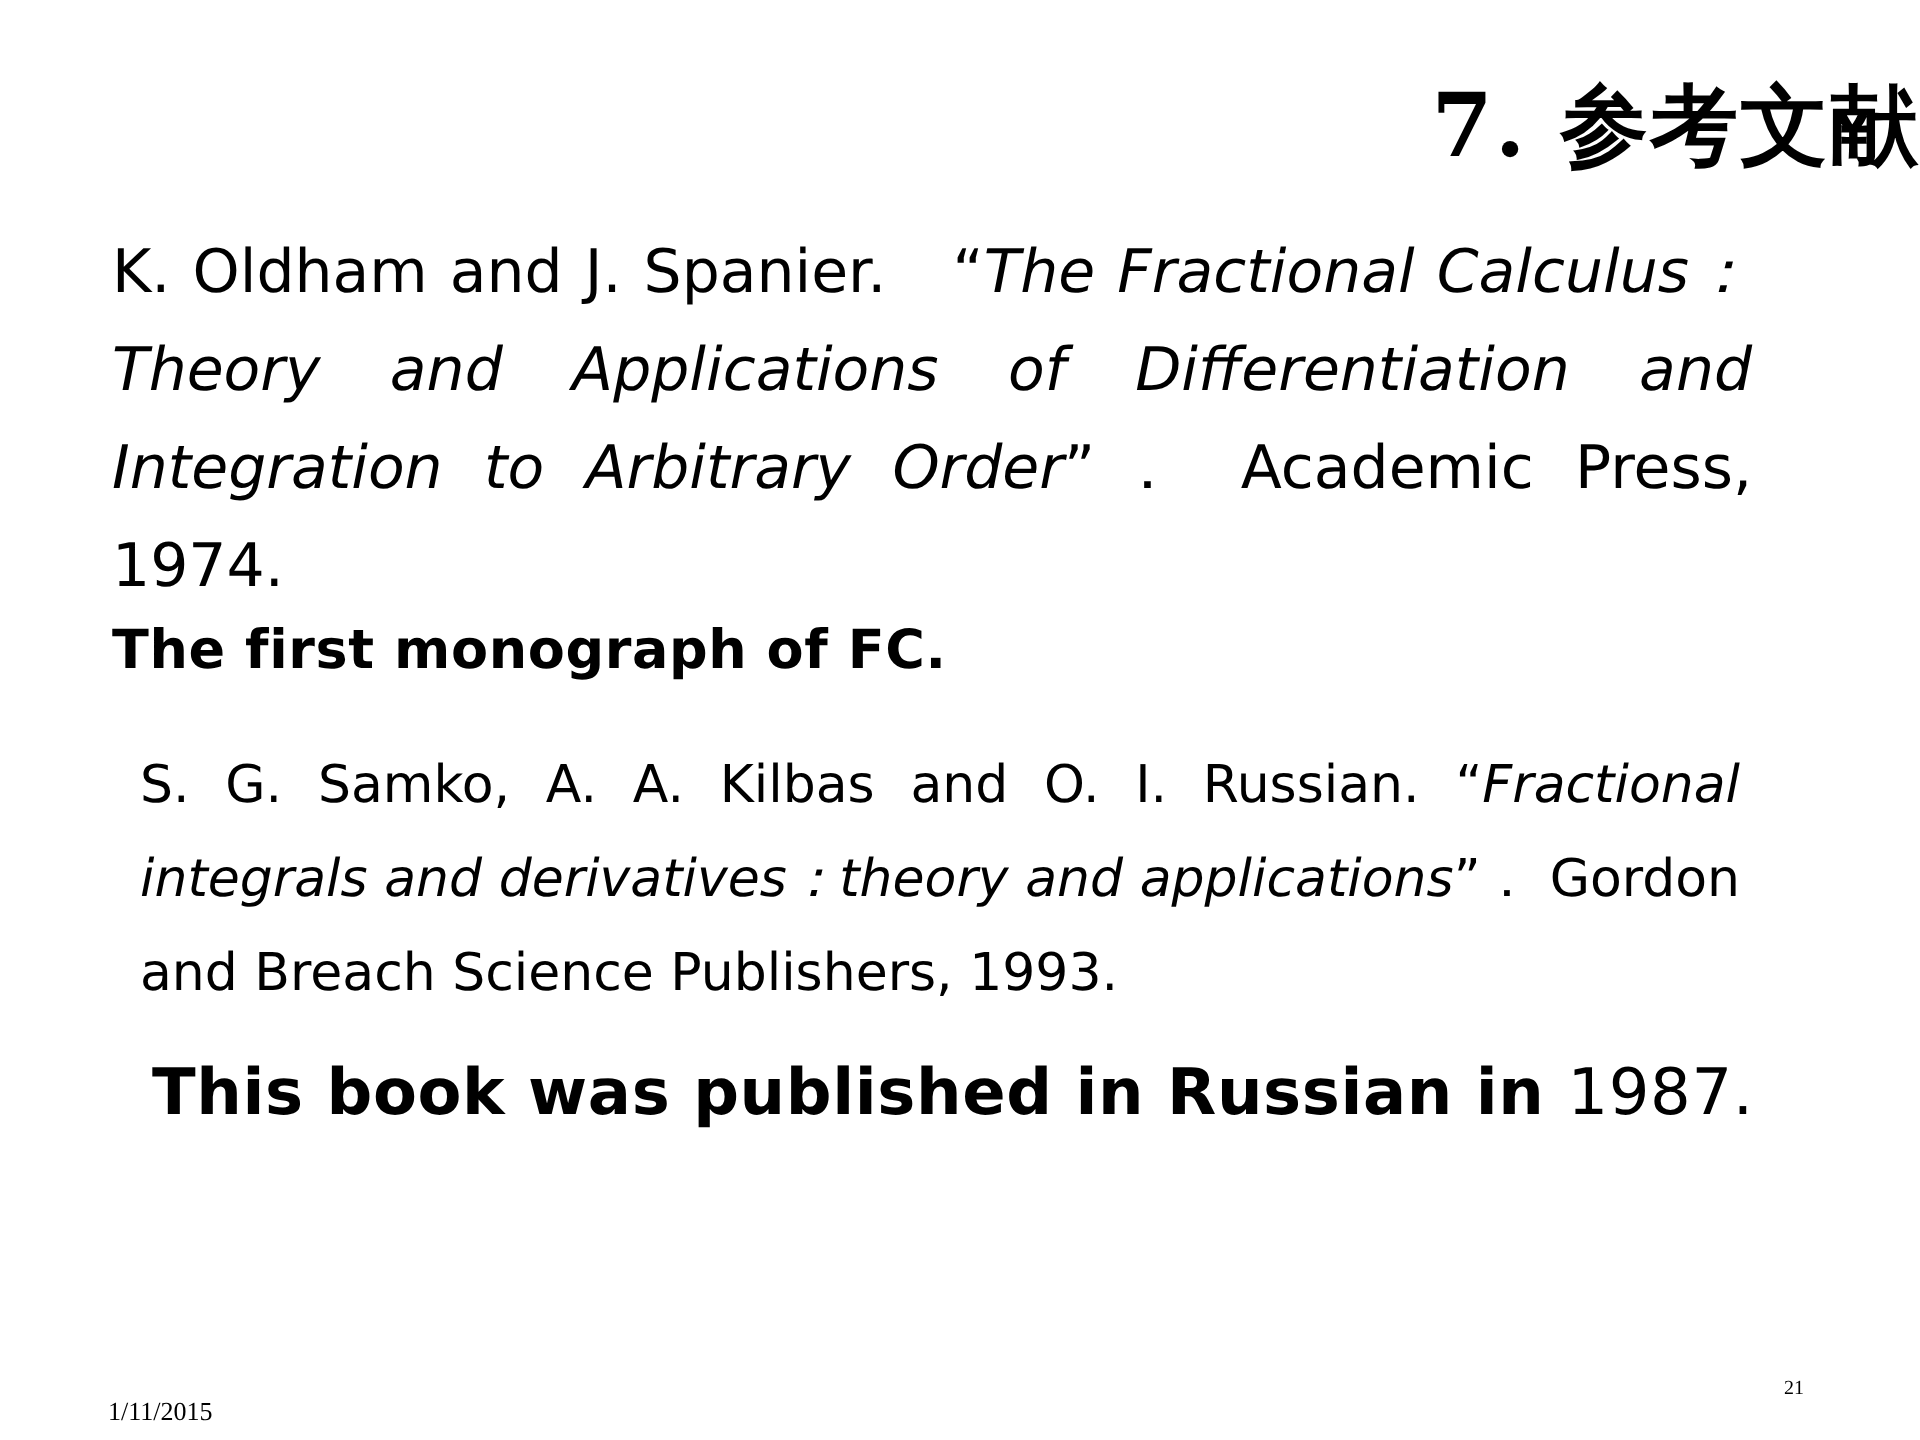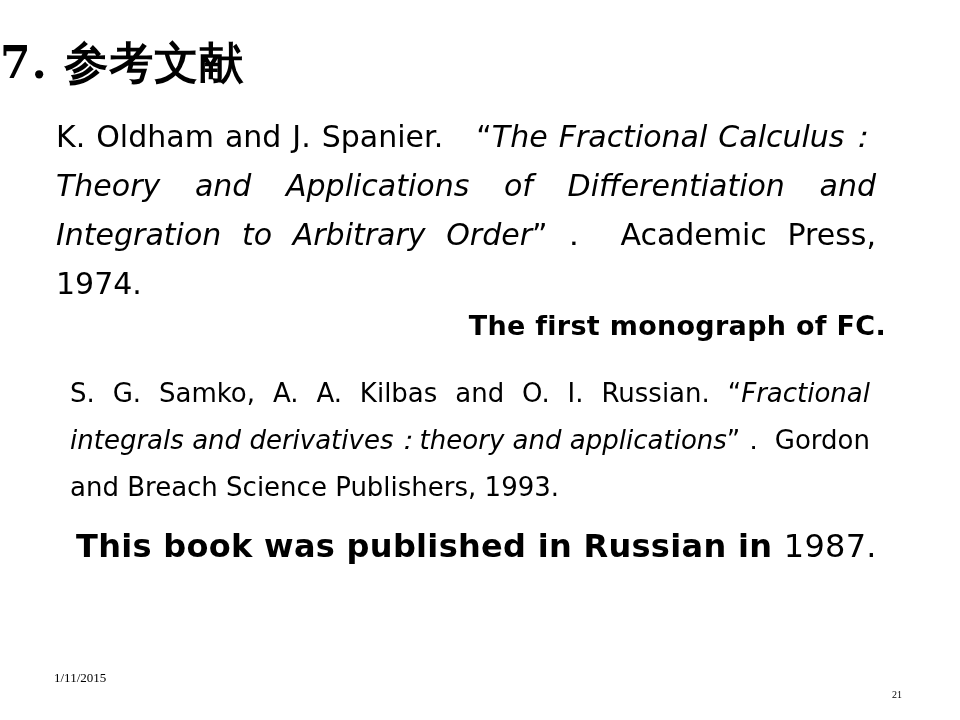--- a/index.html
+++ b/index.html
@@ -18,21 +18,21 @@
     position: relative;
     width: 960px;
     height: 720px;
     box-sizing: border-box;
   }
   .slide-title {
     position: absolute;
     top: 34px;
     left: 0;
     width: 960px;
-    text-align: left;
+    text-align: right;
     font-family: "DejaVu Serif", serif;
     font-weight: bold;
     font-size: 44px;
     letter-spacing: 1px;
     white-space: nowrap;
   }
   .title-num {
     font-family: "DejaVu Serif", serif;
   }
   .body-block {
@@ -63,36 +63,35 @@
     width: 800px;
   }
   .ital {
     font-style: italic;
   }
   .note {
     font-weight: bold;
     font-size: 27px;
     margin-top: 2px;
     letter-spacing: 0.3px;
-    text-align: right;
   }
   .note-two {
     font-weight: bold;
     font-size: 32px;
     margin-top: 16px;
     margin-left: 6px;
     letter-spacing: 0.3px;
   }
   .note-two .year {
     font-weight: normal;
   }
   .footer-date {
     position: absolute;
     left: 54px;
-    bottom: 34px;
+    bottom: 6px;
     font-size: 13px;
     font-family: "Liberation Serif", serif;
   }
   .footer-page {
     position: absolute;
     right: 58px;
     bottom: 20px;
     font-size: 10px;
     font-family: "Liberation Serif", serif;
   }

